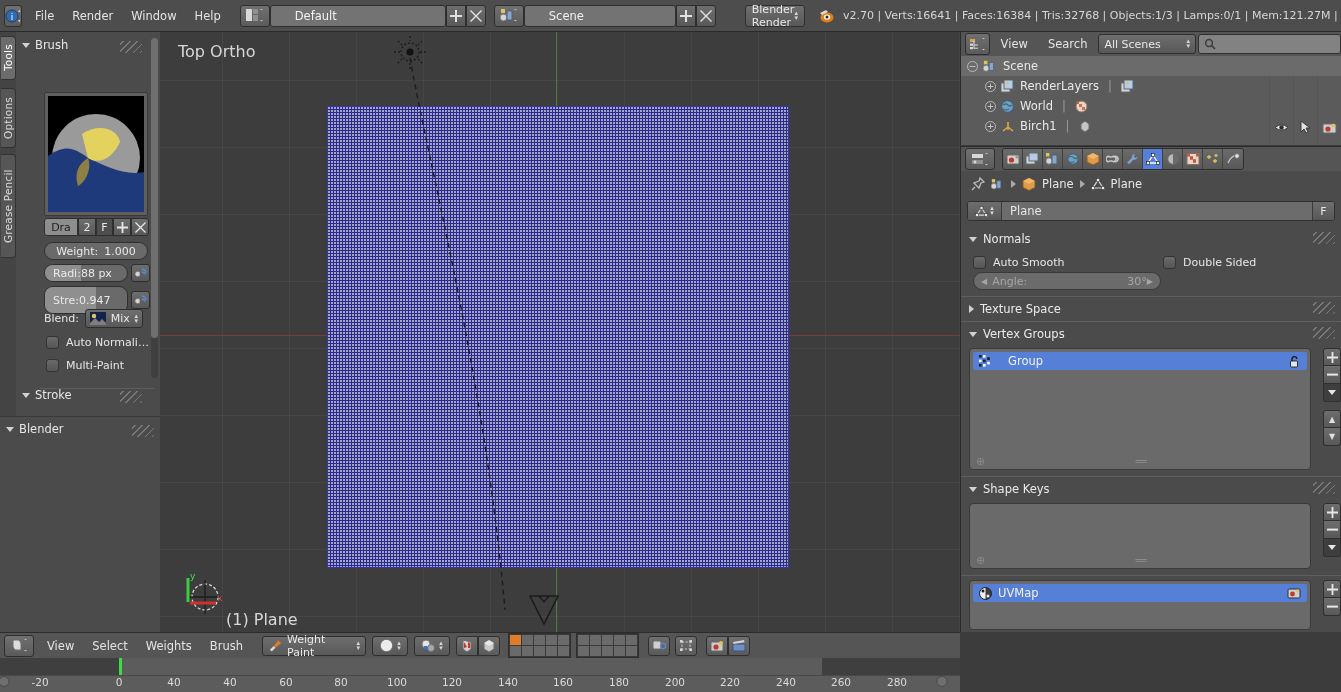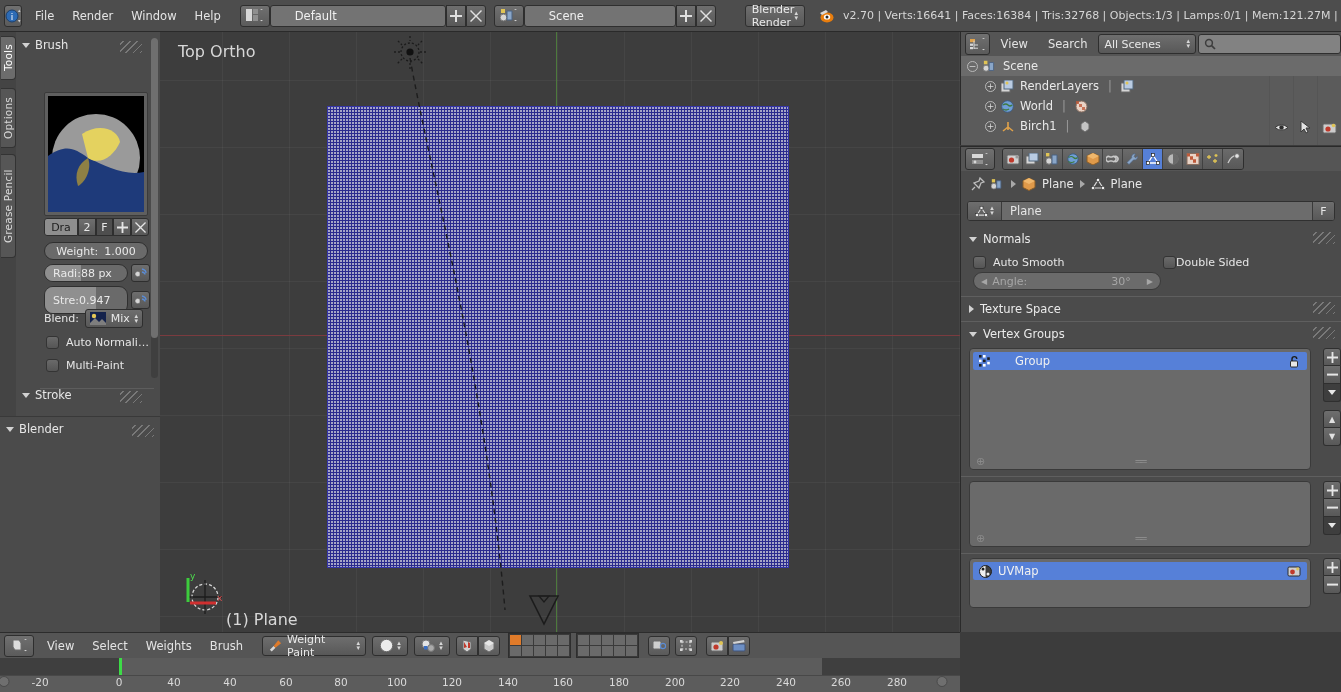--- a/index.html
+++ b/index.html
@@ -776,29 +776,29 @@
     <div class="sect-hdr" style="margin-top:8px">
       <span class="tri-d"></span>
       <span>Normals</span>
       <span class="grip" style="right:6px"></span>
     </div>
     <div style="display:flex;padding:7px 0 0 12px">
       <div style="display:flex;align-items:center;gap:7px;width:190px">
         <span class="cb"></span>
         <span>Auto Smooth</span>
       </div>
-      <div style="display:flex;align-items:center;gap:0">
+      <div style="display:flex;align-items:center;gap:7px">
         <span class="cb"></span>
         <span>Double Sided</span>
       </div>
     </div>
     <div class="angle-slider" style="width:188px;margin-left:12px">
       <span style="font-size:8px">◀</span>
       <span style="margin-right:auto;margin-left:5px">Angle:</span>
-      <span style="margin-right:16px">30°</span>
+      <span style="">30°</span>
       <span style="font-size:8px">▶</span>
     </div>
 
     <div class="sect-line" style="margin-top:6px"></div>
 
     <div class="sect-hdr">
       <span class="tri-r"></span>
       <span>Texture Space</span>
       <span class="grip" style="right:6px"></span>
     </div>
@@ -807,21 +807,21 @@
 
     <div class="sect-hdr">
       <span class="tri-d"></span>
       <span>Vertex Groups</span>
       <span class="grip" style="right:6px"></span>
     </div>
 
     <div style="display:flex;margin-top:4px">
       <div class="listbox" style="width:342px;height:122px">
         <div class="listrow sel" style="margin:3px 3px 0 3px;border-radius:2px;justify-content:space-between">
-          <span style="display:flex;align-items:center;gap:23px">
+          <span style="display:flex;align-items:center;gap:16px">
             <svg width="13" height="12" viewBox="0 0 13 12">
               <rect x="0" y="0" width="2.6" height="2.6" fill="#1d1d1d"></rect>
               <rect x="4" y="0" width="2.6" height="2.6" fill="#fff"></rect>
               <rect x="0" y="4.6" width="2.6" height="2.6" fill="#fff"></rect>
               <rect x="4" y="4.6" width="2.6" height="2.6" fill="#1d1d1d"></rect>
               <rect x="0" y="9" width="2.6" height="2.6" fill="#1d1d1d"></rect>
               <rect x="4" y="9" width="2.6" height="2.6" fill="#fff"></rect>
               <rect x="8.2" y="2.3" width="2.6" height="2.6" fill="#1d1d1d"></rect>
               <rect x="8.2" y="6.8" width="2.6" height="2.6" fill="#fff"></rect>
             </svg>
@@ -855,20 +855,25 @@
           <span style="font-size:8px">▲</span>
         </div>
         <div class="sidebtn" style="border-top:none;border-radius:0 0 3px 3px">
           <span style="font-size:8px">▼</span>
         </div>
       </div>
     </div>
 
     <div class="sect-line" style="margin-top:6px"></div>
 
+    <div class="sect-hdr">
+      <span class="tri-d"></span>
+      <span>Shape Keys</span>
+      <span class="grip" style="right:6px"></span>
+    </div>
     <div style="display:flex;margin-top:4px">
       <div class="listbox" style="width:342px;height:66px">
         <div class="listfoot">
           <span style="position:absolute;left:6px;color:#8a8a8a;font-size:11px">⊕</span>
           <span style="color:#8c8c8c;letter-spacing:-2px">══</span>
         </div>
       </div>
       <div style="display:flex;flex-direction:column;margin-left:4px">
         <div class="sidebtn" style="border-radius:3px 3px 0 0">
           <svg width="11" height="11" viewBox="0 0 12 12">

